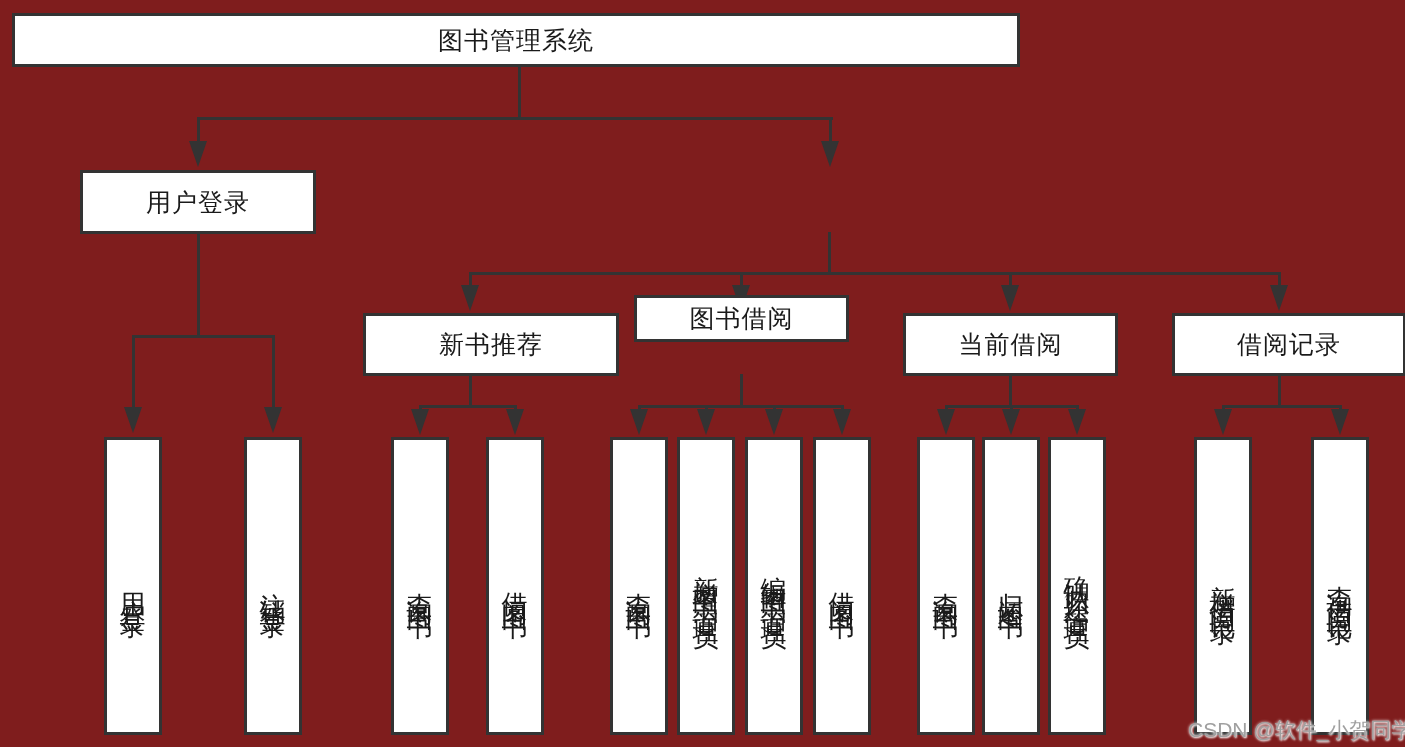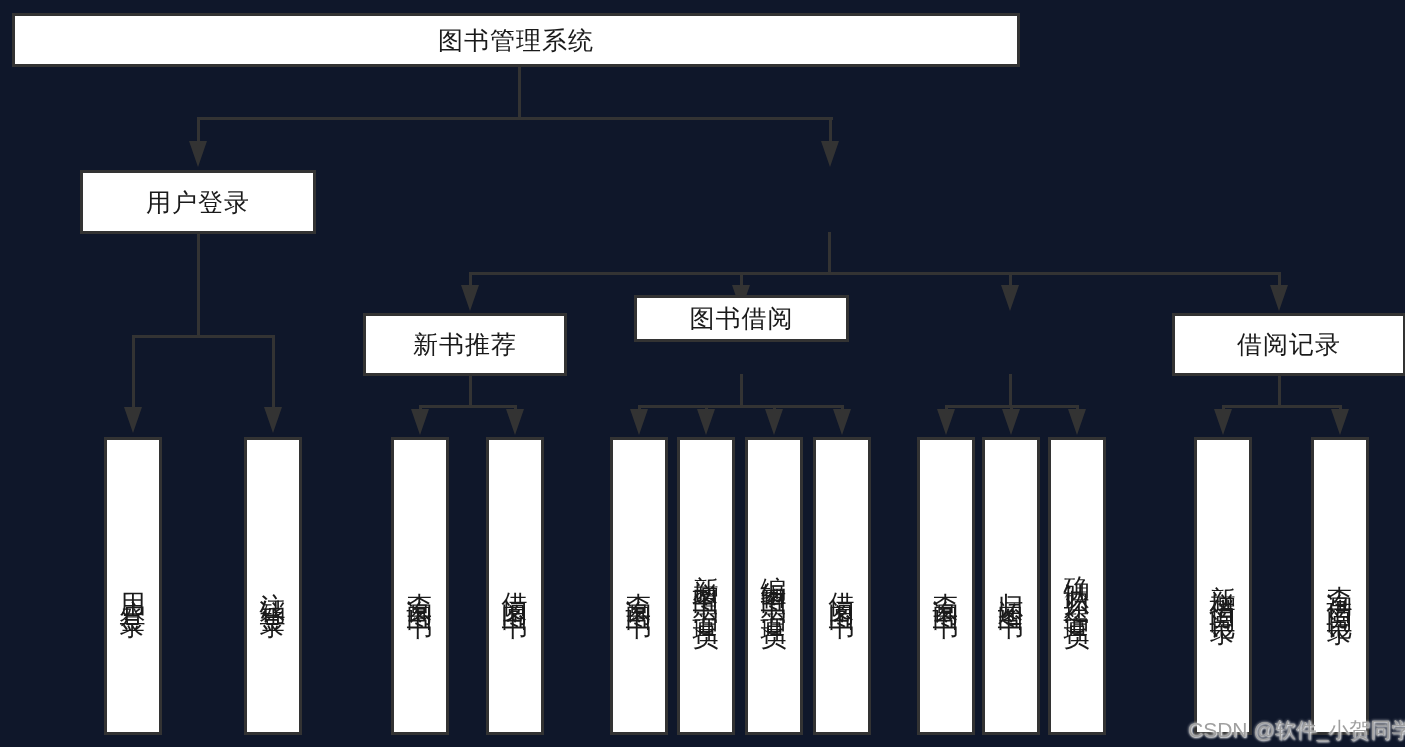--- a/index.html
+++ b/index.html
@@ -1,17 +1,17 @@
 <!DOCTYPE html>
 <html><head>
 <meta charset="utf-8">
 <style>
   html,body{margin:0;padding:0;background:#fff;}
   .canvas{
-    position:relative;width:1405px;height:747px;background:#0f172a;overflow:hidden;
+    position:relative;width:1405px;height:747px;background:#7f1d1d;overflow:hidden;
     font-family:"Liberation Sans","DejaVu Sans",sans-serif;
   }
   .box{
     position:absolute;box-sizing:border-box;border:3px solid #333333;background:#ffffff;
     display:flex;align-items:center;justify-content:center;z-index:2;
   }
   .hlabel{font-size:25px;color:#1a1a1a;letter-spacing:1px;white-space:nowrap;}
   .vlabel{
     writing-mode:vertical-rl;text-orientation:mixed;
     font-size:26px;color:#1a1a1a;letter-spacing:7px;line-height:52px;white-space:nowrap;
@@ -36,25 +36,28 @@
 <div class="canvas">
 
   <div class="box" style="left:12px;top:13px;width:1008px;height:54px;">
     <span class="hlabel">图书管理系统</span>
   </div>
 
   <div class="box" style="left:80px;top:170px;width:236px;height:64px;">
     <span class="hlabel">用户登录</span>
   </div>
 
-  <div class="box" style="left:363px;top:313px;width:204px;height:63px;">
+  <div class="box" style="left:363px;top:313px;width:256px;height:63px;">
     <span class="hlabel">新书推荐</span>
   </div>
   <div class="box" style="left:634px;top:295px;width:215px;height:47px;">
     <span class="hlabel">图书借阅</span>
+  </div>
+  <div class="box" style="left:903px;top:313px;width:215px;height:63px;">
+    <span class="hlabel">当前借阅</span>
   </div>
   <div class="box" style="left:1172px;top:313px;width:234px;height:63px;">
     <span class="hlabel">借阅记录</span>
   </div>
 
   <div class="box" style="left:104px;top:437px;width:58px;height:298px;">
     <span class="vlabel">用户登录</span>
   </div>
   <div class="box" style="left:244px;top:437px;width:58px;height:298px;">
     <span class="vlabel">注销登录</span>

